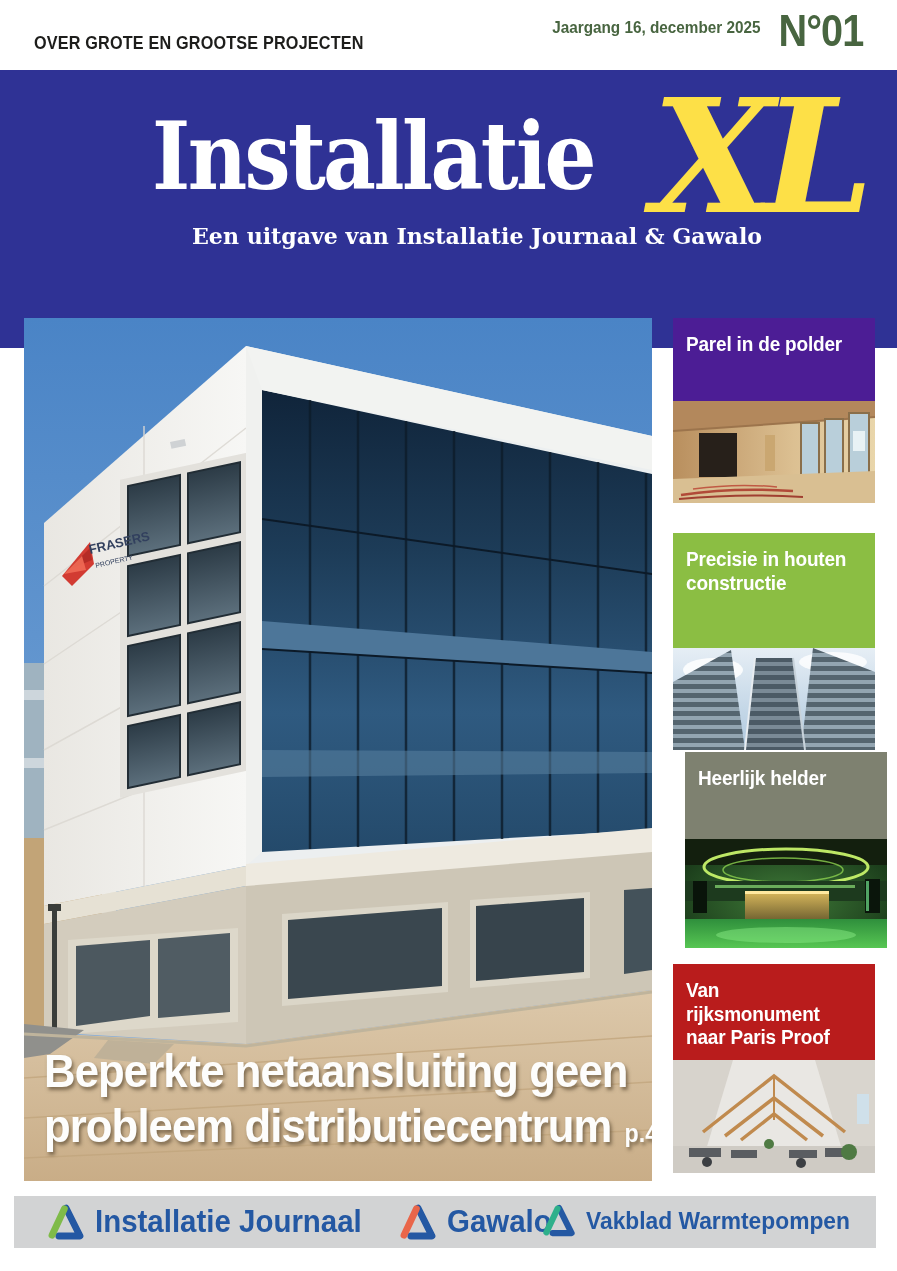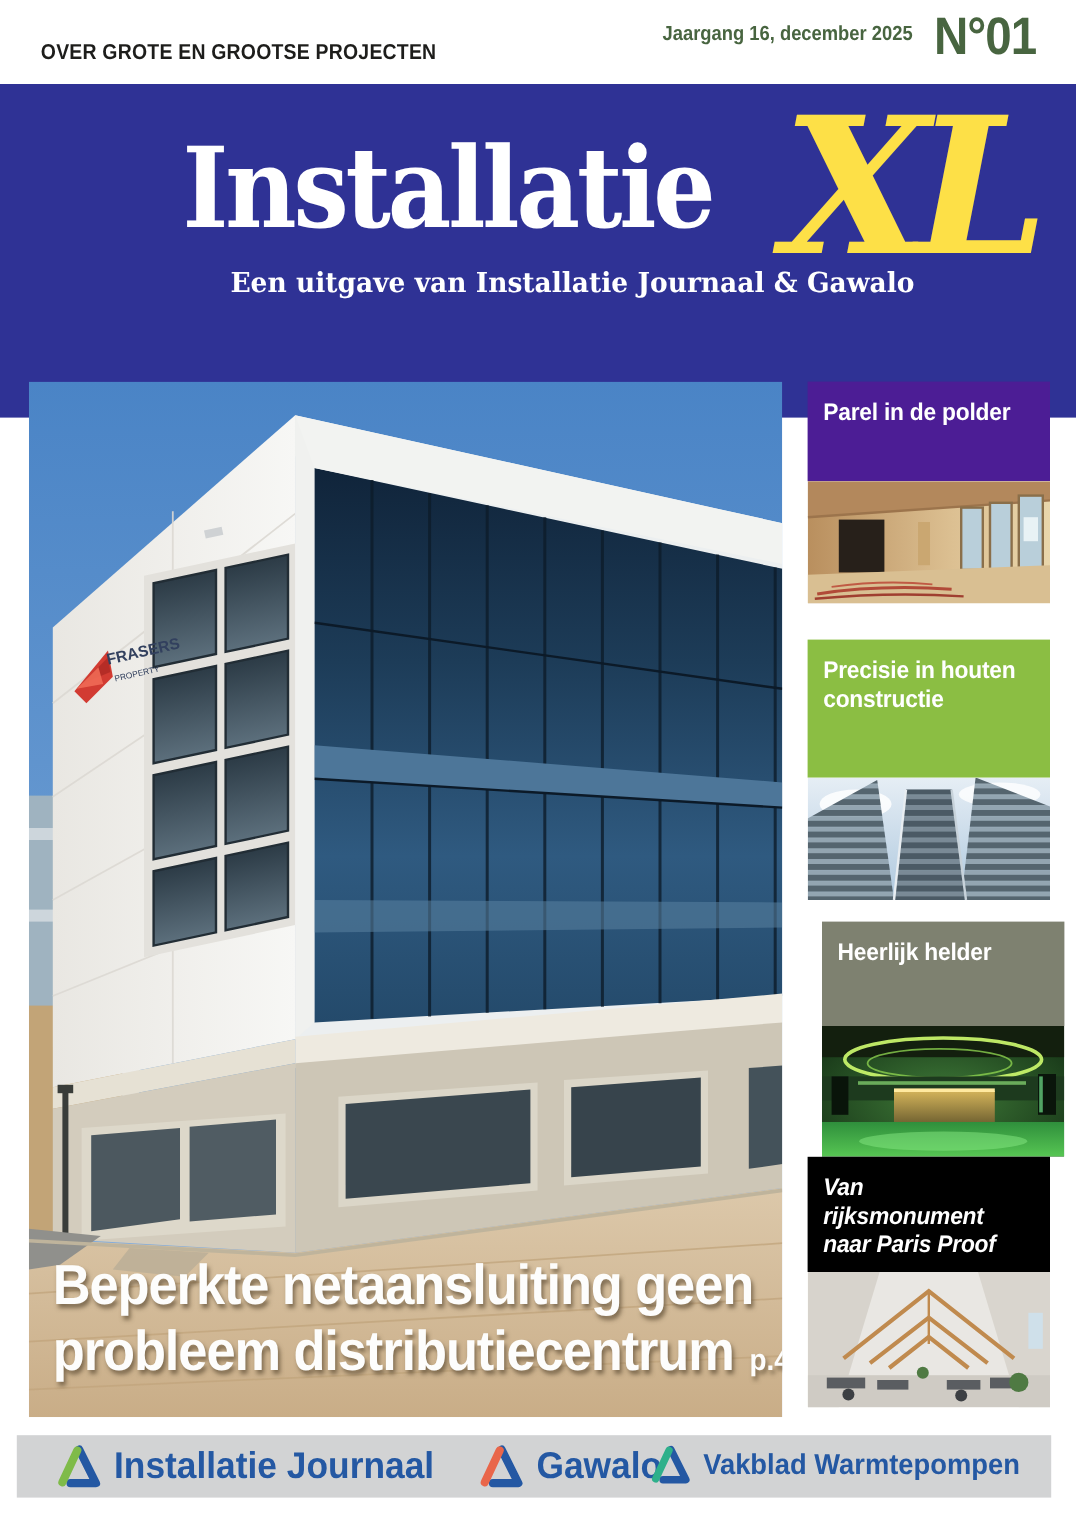--- a/index.html
+++ b/index.html
@@ -39,24 +39,24 @@
 
   
   .sidebar{position:absolute;left:673px;top:318px;width:202px;height:858px;}
   .teaser{position:absolute;left:0;width:202px;}
   .teaser-label{box-sizing:border-box;width:202px;color:#fff;font-weight:bold;font-size:20px;
                 line-height:1.18;padding:15px 10px 0 13px;letter-spacing:-.2px;}
   .teaser-label .inner{display:inline-block;transform:scaleX(.95);transform-origin:left;}
   .t1 .teaser-label{background:#4c1d95;height:83px;}
   .t2 .teaser-label{background:#8bbe43;height:115px;}
   .t3 .teaser-label{background:#7e8170;height:87px;}
-  .t4 .teaser-label{background:#000000;height:96px;font-style:italic;}
+  .t4 .teaser-label{background:#b91c1c;height:96px;}
   .teaser-image{width:202px;overflow:hidden;}
   .teaser-image svg{display:block;}
-  .t1{top:0;}   .t2{top:215px;}   .t3{top:450px;padding-left:12px;}   .t4{top:646px;}
+  .t1{top:0;}   .t2{top:215px;}   .t3{top:434px;padding-left:12px;}   .t4{top:646px;}
 
   
   .footer-band{position:absolute;left:14px;top:1196px;width:862px;height:52px;background:#d2d3d4;}
   .brand{position:absolute;top:8px;display:flex;align-items:center;}
   .brand-name{color:#2458a3;font-weight:bold;white-space:nowrap;margin-left:9px;
               transform:scaleX(.95);transform-origin:left;}
   .brand-1{left:32px;}  .brand-1 .brand-name{font-size:31px;}
   .brand-2{left:384px;} .brand-2 .brand-name{font-size:31px;}
   .brand-3{left:527px;} .brand-3 .brand-name{font-size:24px;}
 </style>

